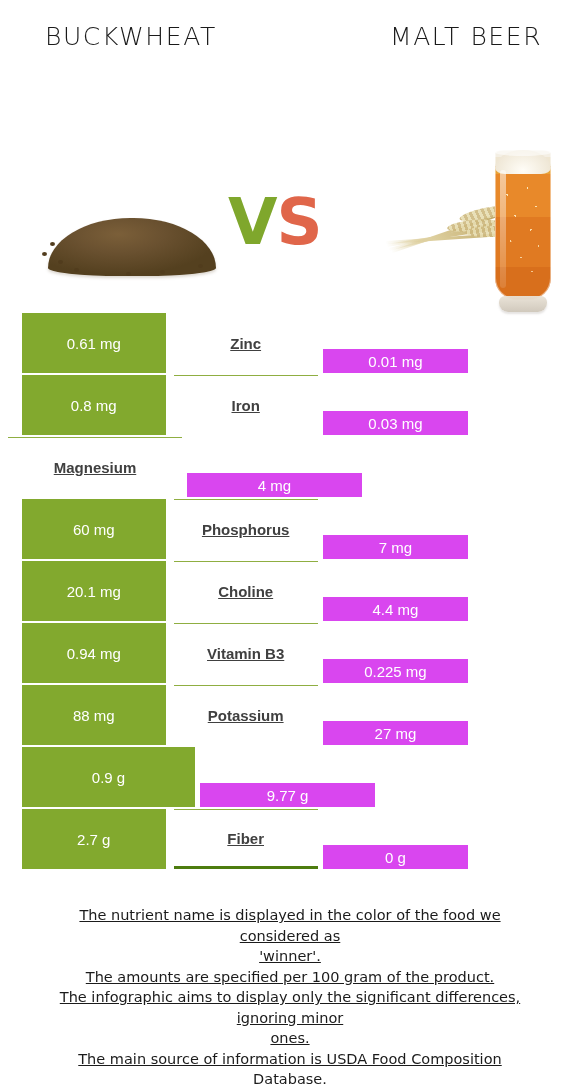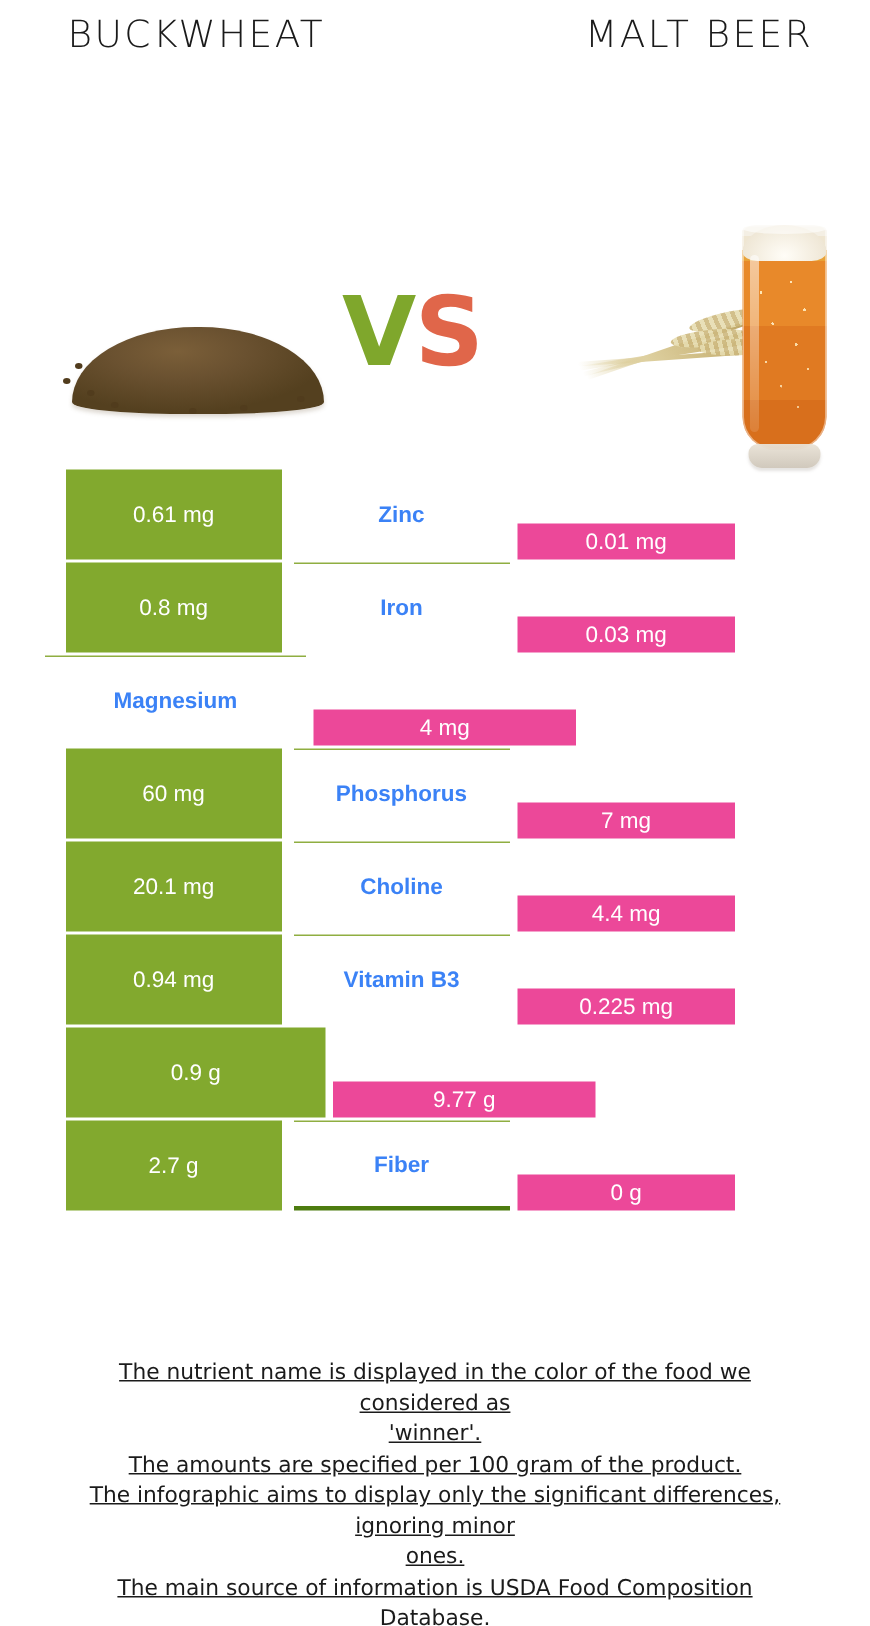--- a/index.html
+++ b/index.html
@@ -16,21 +16,21 @@
     position: relative;
   }
 
   
   .header {
     position: relative;
     height: 62px;
   }
   .food-title {
     position: absolute;
-    top: 8px;
+    top: 22px;
     font-size: 25px;
     font-weight: 300;
     letter-spacing: 1.6px;
     color: #1a1a1a;
     white-space: nowrap;
     font-family: "DejaVu Sans", sans-serif;
     -webkit-font-smoothing: antialiased;
   }
   .title-left  { left: 45px; }
   .title-right { left: 390px; }
@@ -213,21 +213,20 @@
     background: linear-gradient(180deg, rgba(233,226,214,.95), rgba(206,198,185,.95));
     box-shadow: 0 2px 2px rgba(150,145,135,.25);
   }
 
   
   .table {
     position: absolute;
     left: 0;
     top: 313px;
     width: 468px;
-    padding-left: 22px;
   }
   .row {
     position: relative;
     height: 60px;
     margin-bottom: 2px;
     display: flex;
   }
   .cell {
     display: flex;
     align-items: center;
@@ -238,31 +237,32 @@
   .cell-left {
     width: 173px;
     margin-left: 22px;
     color: #ffffff;
     background: #82A92E;
   }
   .cell-mid {
     width: 174px;
     margin-left: 8px;
     background: #ffffff;
-    color: #3b82f6;
+    color: #404040;
     border-top: 1px solid #8FAE41;
     font-weight: bold;
+    text-decoration: underline;
   }
   .row:first-child .cell-mid { border-top: none; }
   .cell-mid.last { border-bottom: 3px solid #4d7c0f; }
   .cell-right {
     width: 175px;
     margin-left: 5px;
     color: #ffffff;
-    background: #ec4899;
+    background: #d946ef;
     margin-top: 36px;
   }
 
   
   .footer {
     position: absolute;
     top: 905px;
     left: 40px;
     width: 500px;
     text-align: center;
@@ -353,20 +353,25 @@
     <div class="cell cell-mid">Choline</div>
     <div class="cell cell-right">4.4 mg</div>
   </div>
 
   <div class="row">
     <div class="cell cell-left">0.94 mg</div>
     <div class="cell cell-mid">Vitamin B3</div>
     <div class="cell cell-right">0.225 mg</div>
   </div>
 
+  <div class="row">
+    <div class="cell cell-left">88 mg</div>
+    <div class="cell cell-mid">Potassium</div>
+    <div class="cell cell-right">27 mg</div>
+  </div>
 
   <div class="row">
     <div class="cell cell-left">0.9 g</div>
     <div class="cell cell-right">9.77 g</div>
   </div>
 
   <div class="row">
     <div class="cell cell-left">2.7 g</div>
     <div class="cell cell-mid last">Fiber</div>
     <div class="cell cell-right">0 g</div>

